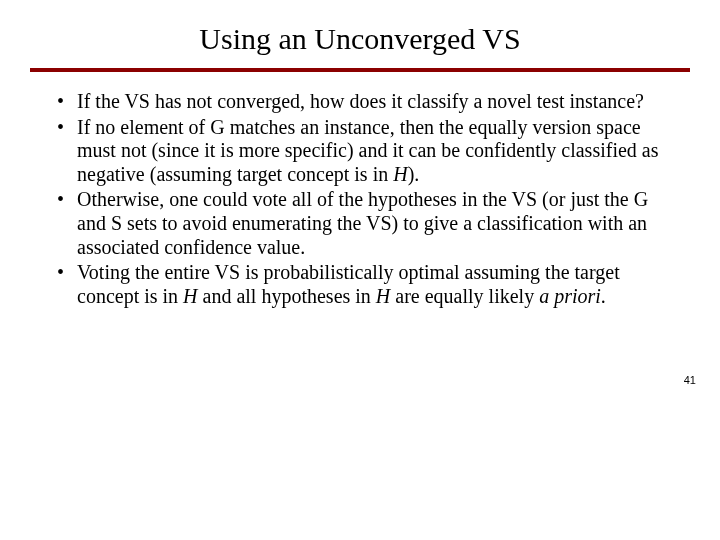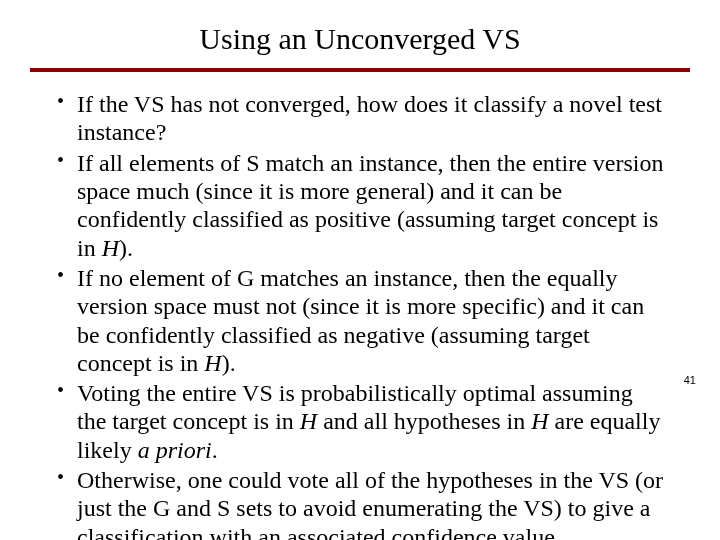--- a/index.html
+++ b/index.html
@@ -35,21 +35,21 @@
     padding: 0 55px 0 55px;
   }
   ul.bullets {
     list-style: none;
     margin: 0;
     padding: 0;
   }
   ul.bullets > li {
     position: relative;
     padding-left: 22px;
-    font-size: 24px;
+    font-size: 20px;
     line-height: 1.18;
     margin-bottom: 2px;
   }
   ul.bullets > li::before {
     content: "•";
     position: absolute;
     left: 2px;
     top: 0;
     font-size: 20px;
   }
@@ -66,21 +66,20 @@
 </head>
 <body>
 
 <div class="slide">
   <div class="title">Using an Unconverged VS</div>
   <div class="rule"></div>
 
   <div class="body">
     <ul class="bullets">
       <li><span>If the VS has not converged, how does it classify a novel test instance?</span></li>
-      <li><span>If all elements of S match an instance, then the entire version space much (since it is more general) and it can be confidently classified as positive (assuming target concept is in </span><span class="italic">H</span><span>).</span></li>
       <li><span>If no element of G matches an instance, then the equally version space must not (since it is more specific) and it can be confidently classified as negative (assuming target concept is in </span><span class="italic">H</span><span>).</span></li>
+      <li><span>Otherwise, one could vote all of the hypotheses in the VS (or just the G and S sets to avoid enumerating the VS) to give a classification with an associated confidence value.</span></li>
       <li><span>Voting the entire VS is probabilistically optimal assuming the target concept is in </span><span class="italic">H</span><span> and all hypotheses in </span><span class="italic">H</span><span> are equally likely </span><span class="italic">a priori</span><span>.</span></li>
-      <li><span>Otherwise, one could vote all of the hypotheses in the VS (or just the G and S sets to avoid enumerating the VS) to give a classification with an associated confidence value.</span></li>
     </ul>
   </div>
 
   <div class="pagenum">41</div>
 </div>
 
 </body></html>

